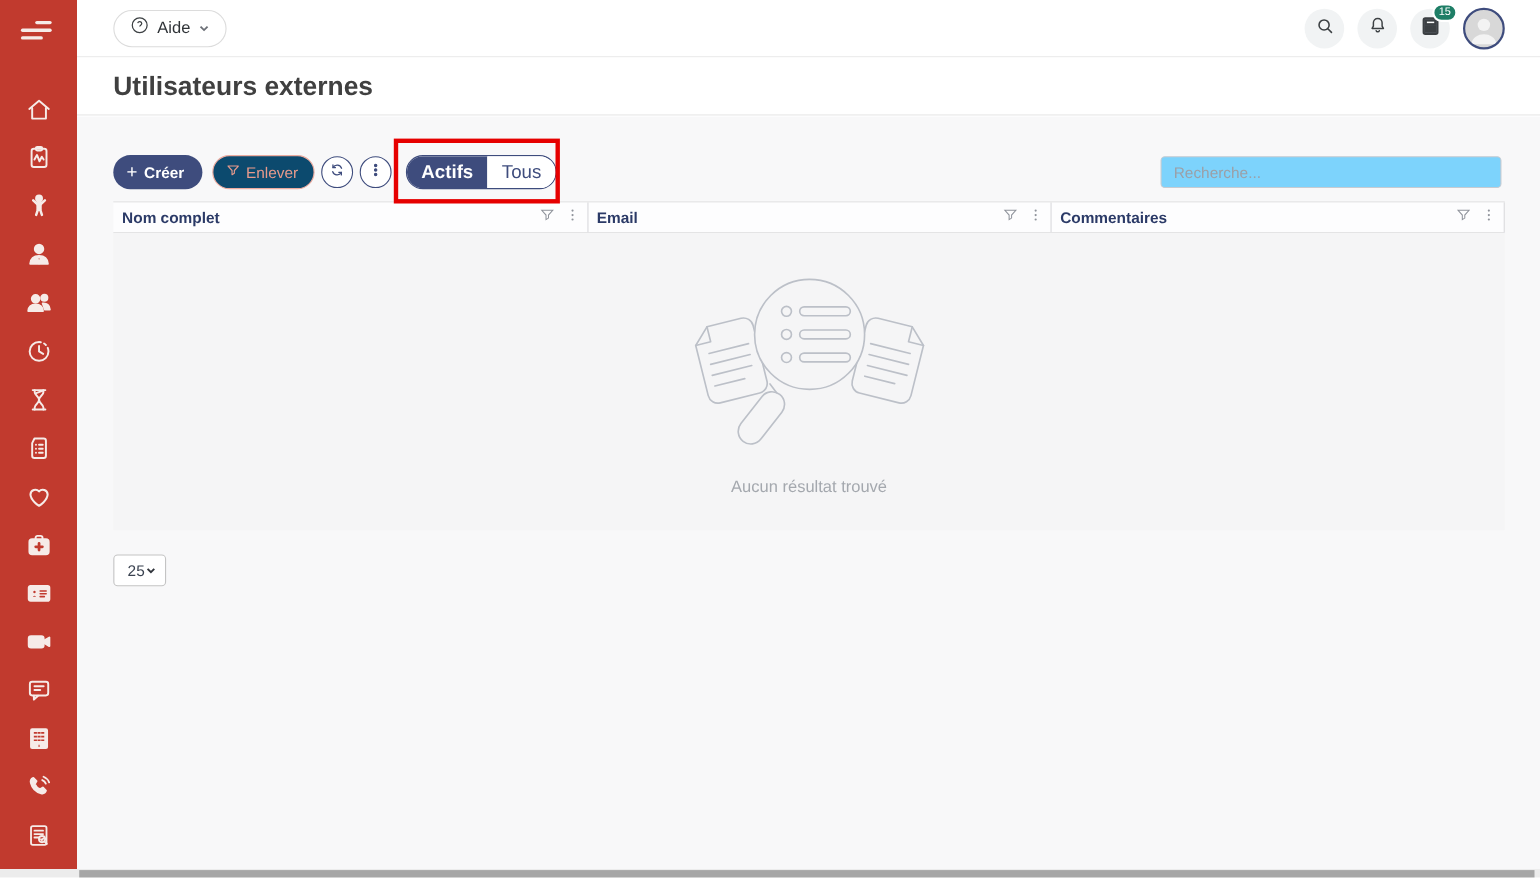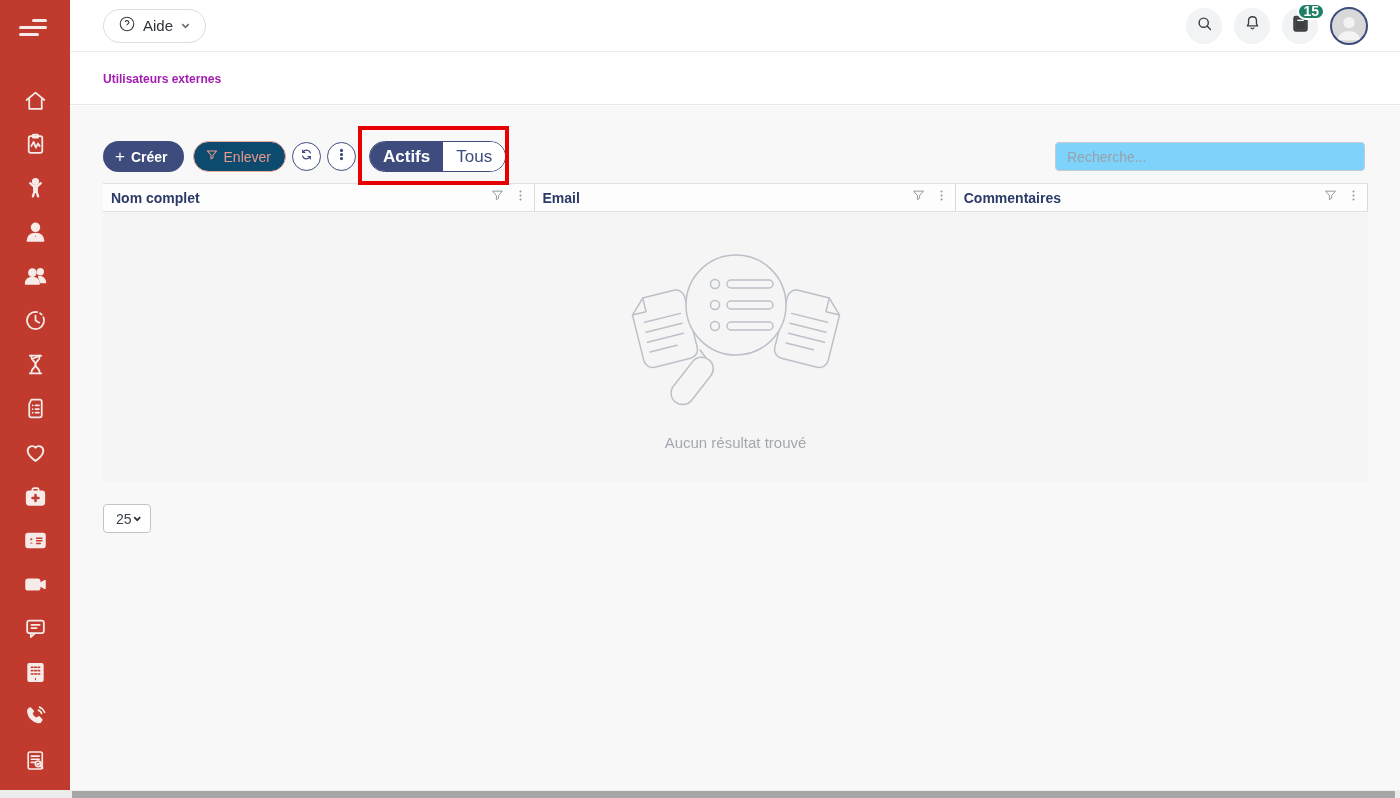--- a/index.html
+++ b/index.html
@@ -19,30 +19,30 @@
 
   
   .topbar { position:absolute; left:70px; top:0; width:1330px; height:52px; background:#fff; border-bottom:1px solid #EBEBEB; display:flex; align-items:center; }
   .help-btn { margin-left:33px; height:34px; border:1px solid #DCDCDC; border-radius:17px; background:#fff; display:flex; align-items:center; gap:7px; padding:0 14px; cursor:pointer; }
   .help-btn svg { width:18px; height:18px; stroke:#3C4043; fill:none; stroke-width:1.5; }
   .help-btn .lbl { font-size:15px; color:#2F3337; }
   .help-btn .chev { width:11px; height:11px; stroke:#6B6F76; stroke-width:1.8; }
   .topbar-right { margin-left:auto; margin-right:32px; display:flex; align-items:center; gap:12px; }
   .icon-circle { width:36px; height:36px; border-radius:50%; background:#F1F3F4; display:flex; align-items:center; justify-content:center; cursor:pointer; position:relative; }
   .icon-circle svg { width:19px; height:19px; stroke:#3C4043; fill:none; stroke-width:1.7; stroke-linecap:round; }
-  .badge { position:absolute; top:-5px; right:-7px; background:#1E7E66; color:#fff; font-size:14px; font-weight:bold; border:2px solid #fff; border-radius:9px; padding:1px 4px; line-height:11px; }
+  .badge { position:absolute; top:-5px; right:-7px; background:#1E7E66; color:#fff; font-size:10px; font-weight:normal; border:2px solid #fff; border-radius:9px; padding:1px 4px; line-height:11px; }
   .ai-btn { height:37px; border:none; border-radius:19px; padding:0 18px 0 14px; display:flex; align-items:center; gap:8px; cursor:pointer;
             background:linear-gradient(90deg,#3C55F5 0%,#A01FF7 55%,#EE0BEF 100%); color:#fff; font-size:15px; font-weight:bold; font-family:"Liberation Sans",sans-serif; }
   .ai-btn svg { width:18px; height:18px; }
   .avatar { width:38px; height:38px; border-radius:50%; border:2px solid #3E4C7D; background:#D8D8D8; overflow:hidden; cursor:pointer; display:flex; align-items:center; justify-content:center; }
   .avatar svg { width:34px; height:34px; }
 
   
   .title-bar { position:absolute; left:70px; top:53px; width:1330px; height:52px; background:#fff; border-bottom:1px solid #E7E7E7; display:flex; align-items:center; }
-  .page-title { margin-left:33px; font-size:12px; font-weight:bold; color:#a21caf; }
+  .page-title { margin-left:33px; font-size:24px; font-weight:bold; color:#404040; }
 
   
   .content { position:absolute; left:70px; top:106px; width:1330px; height:684px; background:#F8F8F9; }
   .toolbar { position:absolute; left:0; right:0; top:35px; height:31px; display:flex; align-items:center; padding:0 35px 0 33px; }
   .pill { height:31px; border-radius:16px; display:flex; align-items:center; font-size:14px; cursor:pointer; }
   .btn-create { background:#3E4C7D; color:#fff; font-weight:bold; padding:0 16px 0 12px; gap:6px; border:none; }
   .btn-create .plus { font-size:17px; font-weight:normal; }
   .btn-remove { background:#0c4a6e; border:1px solid #ECAB9F; color:#E79A8C; padding:0 14px 0 11px; gap:5px; margin-left:9px; }
   .btn-remove svg { width:14px; height:14px; stroke:#E79A8C; fill:none; stroke-width:1.6; }
   .circle-btn { width:29px; height:29px; border-radius:50%; border:1px solid #3E4C7D; background:#fff; display:flex; align-items:center; justify-content:center; cursor:pointer; margin-left:6px; }

